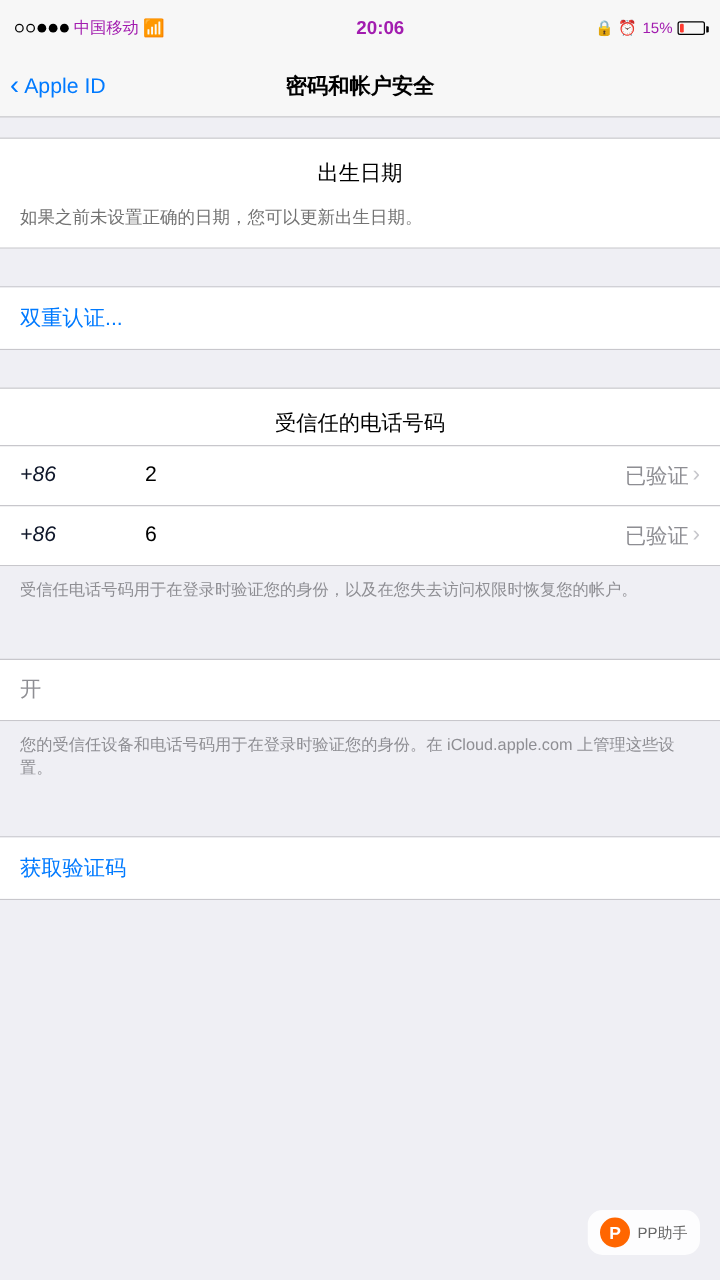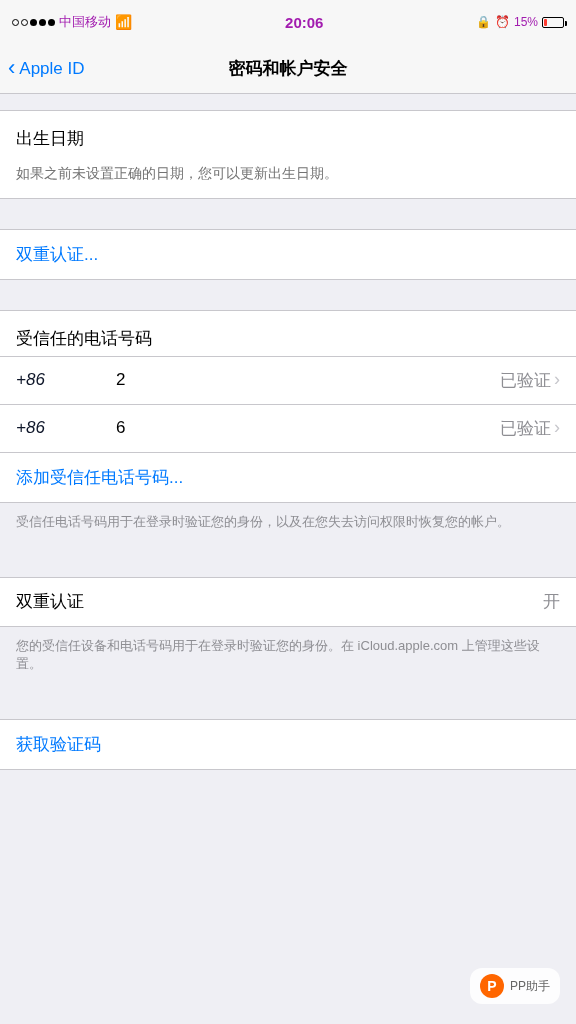--- a/index.html
+++ b/index.html
@@ -95,20 +95,21 @@
       border-top: 1px solid #c8c7cc;
       border-bottom: 1px solid #c8c7cc;
       margin-bottom: 0;
     }
 
     .section-header {
       padding: 16px 16px 6px 16px;
       font-size: 17px;
       font-weight: 400;
       color: #000;
+      text-align: center;
     }
 
     .section-description {
       padding: 8px 16px 14px 16px;
       font-size: 14px;
       color: #737373;
       line-height: 1.4;
     }
 
     
@@ -290,30 +291,28 @@
 
     <div class="row">
       <span class="row-label">+86</span>
       <span class="row-value">6</span>
       <div class="row-right">
         <span class="row-verified">已验证</span>
         <span class="chevron-right">›</span>
       </div>
     </div>
 
-    <div class="row-link">添加受信任电话号码...</div>
   </div>
 
   <div class="footer-text">受信任电话号码用于在登录时验证您的身份，以及在您失去访问权限时恢复您的帐户。</div>
 
   <div class="gap"></div>
 
   <div class="section">
     <div class="row-2fa">
-      <span class="row-2fa-label">双重认证</span>
       <span class="row-2fa-value">开</span>
     </div>
   </div>
 
   <div class="footer-text">您的受信任设备和电话号码用于在登录时验证您的身份。在 iCloud.apple.com 上管理这些设置。</div>
 
   <div class="gap"></div>
 
   <div class="section">
     <div class="row-link">获取验证码</div>

